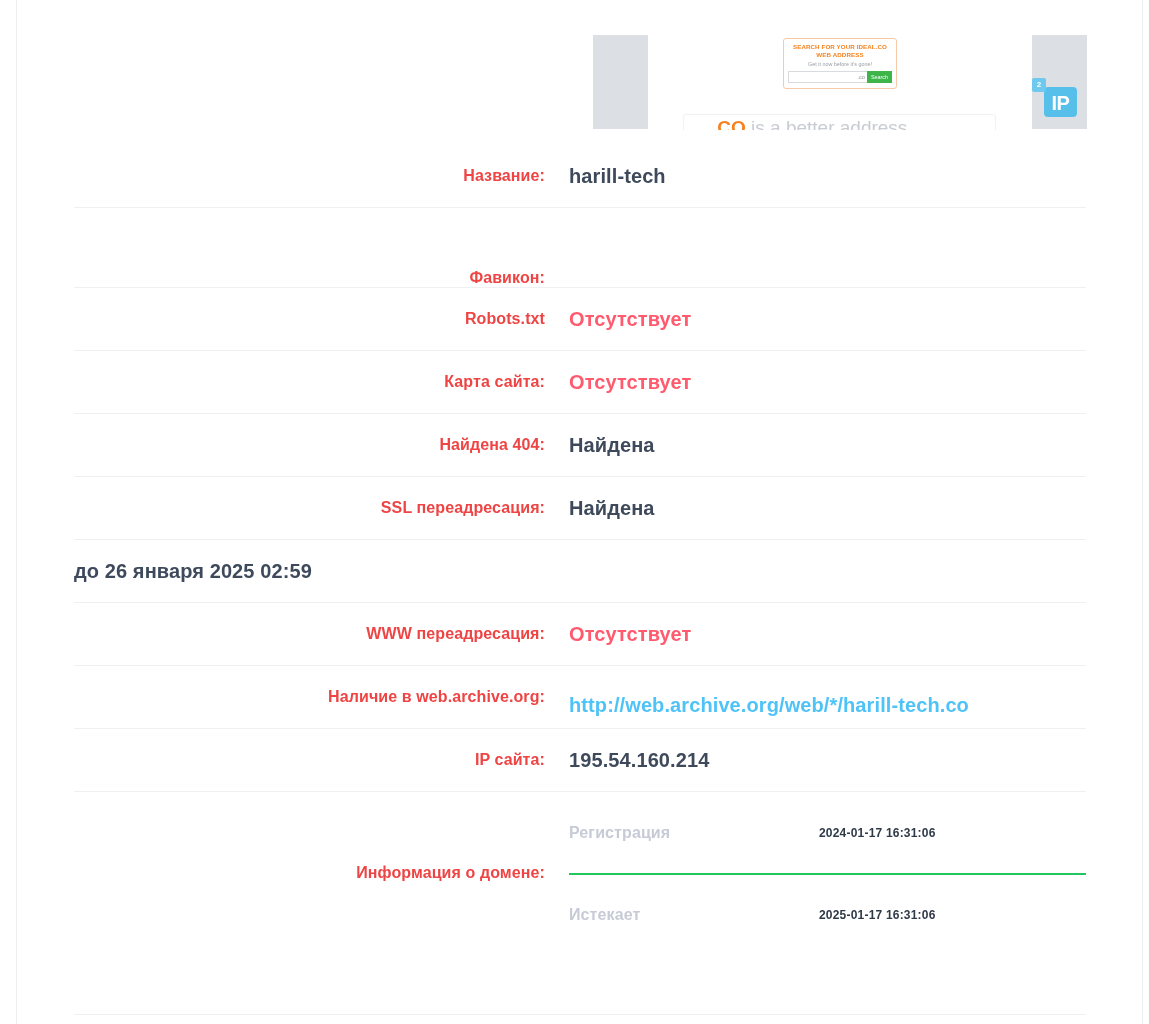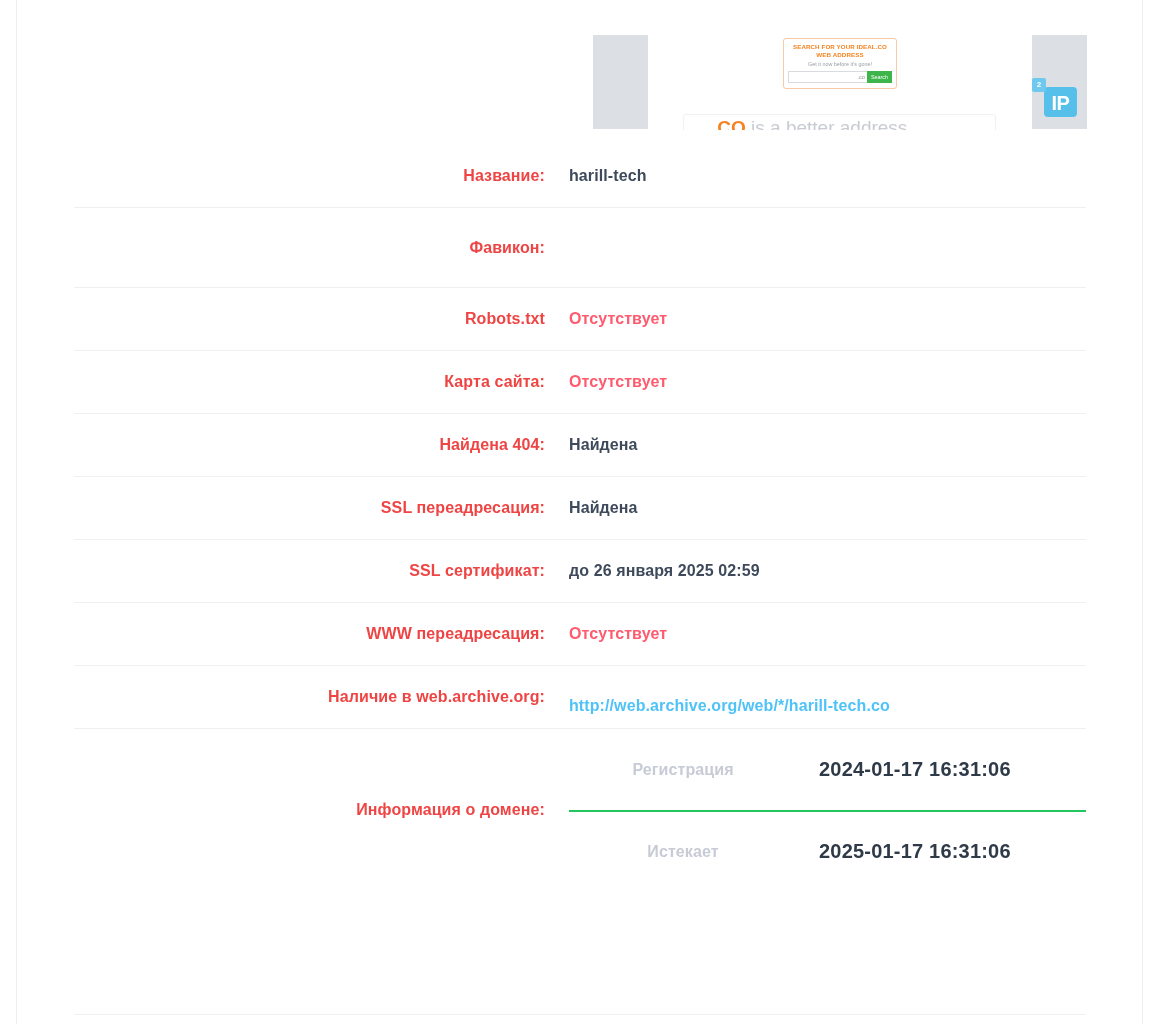--- a/index.html
+++ b/index.html
@@ -173,62 +173,62 @@
     width: 495px;
     text-align: right;
     padding-right: 24px;
     font-size: 16px;
     font-weight: bold;
     color: #ef4444;
     letter-spacing: .1px;
   }
   .row-value {
     flex: 1;
-    font-size: 16px;
+    font-size: 20px;
     font-weight: bold;
     color: #3e4a5b;
     letter-spacing: .1px;
   }
   .row-value.negative { color: #ff5a6e; }
   .row-value.link     { color: #4fc3f7; cursor: pointer; margin-top: 17px; }
   .row-value.empty    { min-height: 1px; }
 
   
   .row.row-title   { min-height: 62px; }
-  .row.row-favicon { min-height: 80px; }
+  .row.row-favicon { min-height: 80px; align-items: flex-end; }
 
   
   .row.row-domain {
     align-items: center;
     min-height: 163px;
     padding: 0;
   }
   .subtable {
     flex: 1;
     display: flex;
     flex-direction: column;
   }
   .subrow {
     display: flex;
     align-items: center;
     height: 81px;
   }
   .subrow + .subrow { border-top: 2px solid #22c55e; }
   .subrow-label {
     width: 250px;
-    text-align: center;
+    text-align: left;
     padding-right: 22px;
     font-size: 16px;
     font-weight: bold;
     color: #c7cbd6;
     letter-spacing: .1px;
   }
   .subrow-value {
     flex: 1;
-    font-size: 20px;
+    font-size: 12px;
     font-weight: bold;
     color: #2f3a49;
     letter-spacing: .2px;
   }
 
   .table-bottom-rule {
     position: absolute;
     left: 74px;
     top: 1014px;
     width: 1012px;
@@ -298,34 +298,37 @@
       <div class="row-label">Найдена 404:</div>
       <div class="row-value">Найдена</div>
     </div>
 
     <div class="row">
       <div class="row-label">SSL переадресация:</div>
       <div class="row-value">Найдена</div>
     </div>
 
     <div class="row">
-      <div class="row-label">SSL сертификат:</div>
       <div class="row-value">до 26 января 2025 02:59</div>
     </div>
 
     <div class="row">
       <div class="row-label">WWW переадресация:</div>
       <div class="row-value negative">Отсутствует</div>
     </div>
 
     <div class="row">
       <div class="row-label">Наличие в web.archive.org:</div>
       <a class="row-value link" href="#" style="text-decoration:none;">http://web.archive.org/web/*/harill-tech.co</a>
     </div>
 
+    <div class="row">
+      <div class="row-label">IP сайта:</div>
+      <div class="row-value">195.54.160.214</div>
+    </div>
 
 
     <div class="row row-domain">
       <div class="row-label">Информация о домене:</div>
       <div class="subtable">
         <div class="subrow">
           <div class="subrow-label">Регистрация</div>
           <div class="subrow-value">2024-01-17 16:31:06</div>
         </div>
         <div class="subrow">

